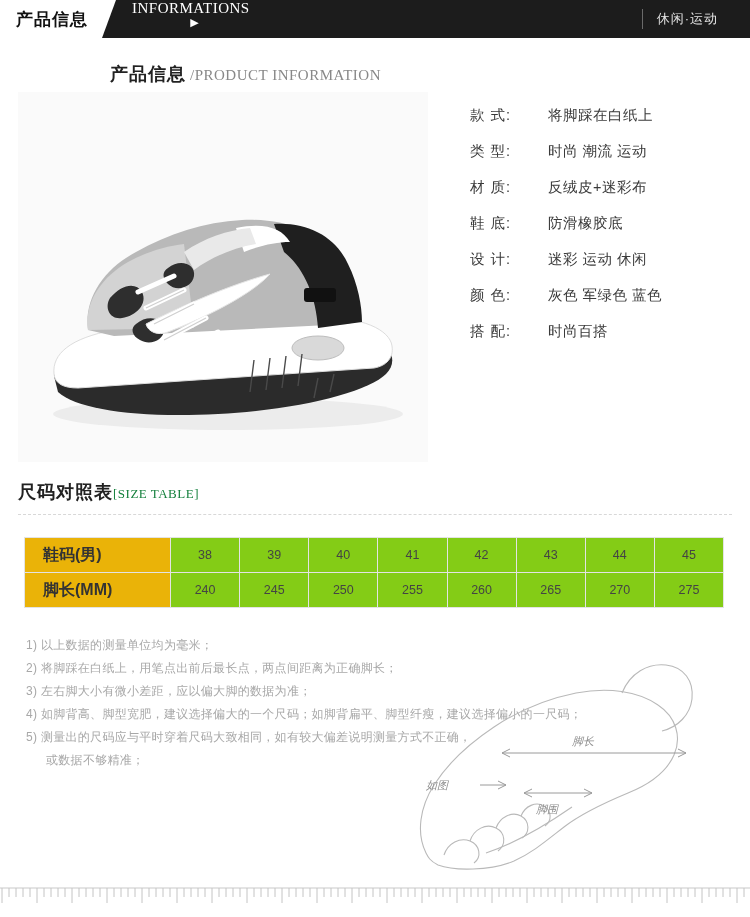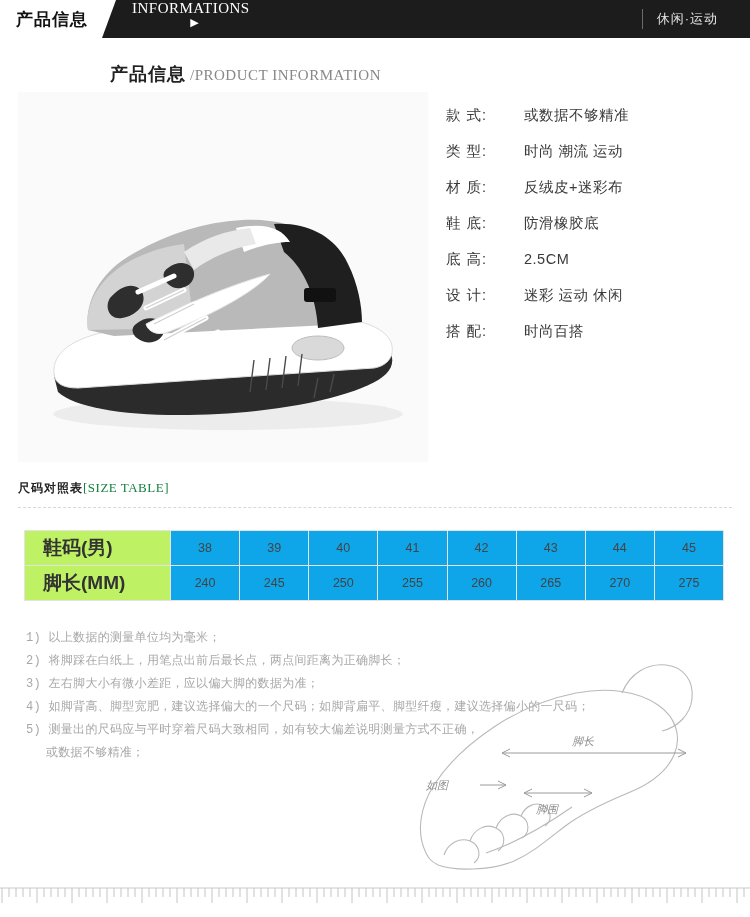--- a/index.html
+++ b/index.html
@@ -77,21 +77,21 @@
   }
   .photo{
     width:410px;height:370px;
     background:#fafafa;
     position:relative;
     overflow:hidden;
     flex:0 0 auto;
   }
   .photo svg{display:block;}
   .specs{
-    margin-left:18px;
+    margin-left:42px;
     padding-top:14px;
     flex:1 1 auto;
   }
   .spec-row{
     display:flex;
     align-items:baseline;
     margin-bottom:17px;
     font-size:14.5px;
     color:#3a3a3a;
   }
@@ -104,21 +104,21 @@
   .spec-v{
     color:#3a3a3a;
     letter-spacing:.5px;
   }
   .stars{letter-spacing:2px;font-size:12px;color:#555;}
   
   .size-title{
     padding:18px 0 0 18px;
     display:flex;align-items:baseline;
   }
-  .size-title .cn{font-size:12px;color:#222;font-weight:bold;letter-spacing:1px;}
+  .size-title .cn{font-size:18px;color:#222;font-weight:bold;letter-spacing:1px;}
   .size-title .en{font-size:13px;color:#15803d;margin-left:0;letter-spacing:.5px;
     font-family:"Liberation Serif","DejaVu Serif",serif;}
   .dash{
     margin:10px 0 0 18px;
     width:714px;
     border-top:1px dashed #d8d8d8;
   }
   
   table.size{
     margin:22px 0 0 24px;
@@ -128,38 +128,38 @@
     color:#444;
   }
   table.size th, table.size td{
     border:1px solid #e3e3e3;
     height:32px;
     text-align:center;
     font-weight:normal;
   }
   table.size th{
     width:126px;
-    background:#bef264;
+    background:#eab308;
     text-align:left;
     padding-left:18px;
     font-weight:bold;
     color:#333;
-    font-size:19px;
-  }
-  table.size td{background:#0ea5e9;}
+    font-size:16px;
+  }
+  table.size td{background:#84cc16;}
   
   .notes{
     margin:26px 0 0 26px;
     font-size:12px;
     color:#a8a8a8;
     line-height:23px;
     letter-spacing:.3px;
     max-width:470px;
   }
-  .notes div{white-space:nowrap;font-family:Liberation Mono, monospace;}
+  .notes div{white-space:nowrap;}
   .notes .indent{padding-left:20px;}
   
   .foot-wrap{
     position:absolute;
     right:4px;bottom:30px;
     width:360px;height:230px;font-style:italic;
   }
   
   .ruler{
     position:absolute;
@@ -249,41 +249,41 @@
           <path d="M284 262 L280 294"></path>
         <path d="M300 286 L296 306"></path>
           <path d="M316 282 L312 300"></path>
       </g>
     </svg>
   </div>
 
   <div class="specs">
     <div class="spec-row">
       <span class="spec-k">款  式:</span>
-      <span class="spec-v">或数据不够精准</span>
+      <span class="spec-v">将脚踩在白纸上</span>
     </div>
     <div class="spec-row">
       <span class="spec-k">类  型:</span>
       <span class="spec-v">时尚 潮流 运动</span>
     </div>
     <div class="spec-row">
       <span class="spec-k">材  质:</span>
       <span class="spec-v">反绒皮+迷彩布</span>
     </div>
     <div class="spec-row">
       <span class="spec-k">鞋  底:</span>
       <span class="spec-v">防滑橡胶底</span>
     </div>
     <div class="spec-row">
-      <span class="spec-k">底  高:</span>
-      <span class="spec-v">2.5CM</span>
-    </div>
-    <div class="spec-row">
       <span class="spec-k">设  计:</span>
       <span class="spec-v">迷彩 运动 休闲</span>
+    </div>
+    <div class="spec-row">
+      <span class="spec-k">颜  色:</span>
+      <span class="spec-v">灰色 军绿色 蓝色</span>
     </div>
     <div class="spec-row">
       <span class="spec-k">搭  配:</span>
       <span class="spec-v">时尚百搭</span>
     </div>
   </div>
 </div>
 
 <div class="size-title">
   <span class="cn">尺码对照表</span>

